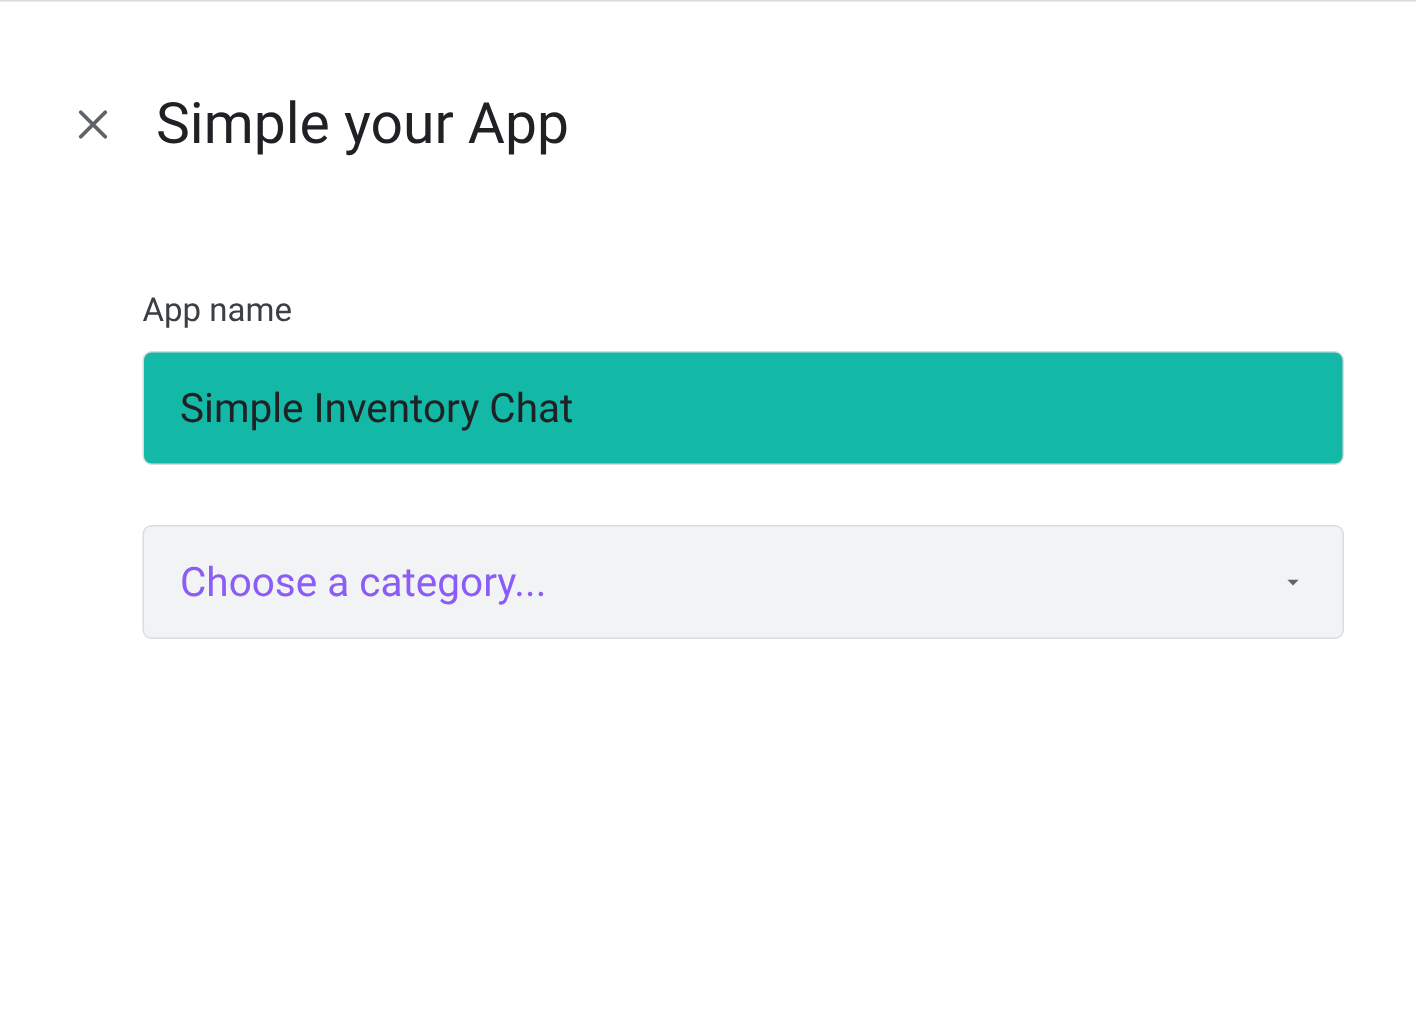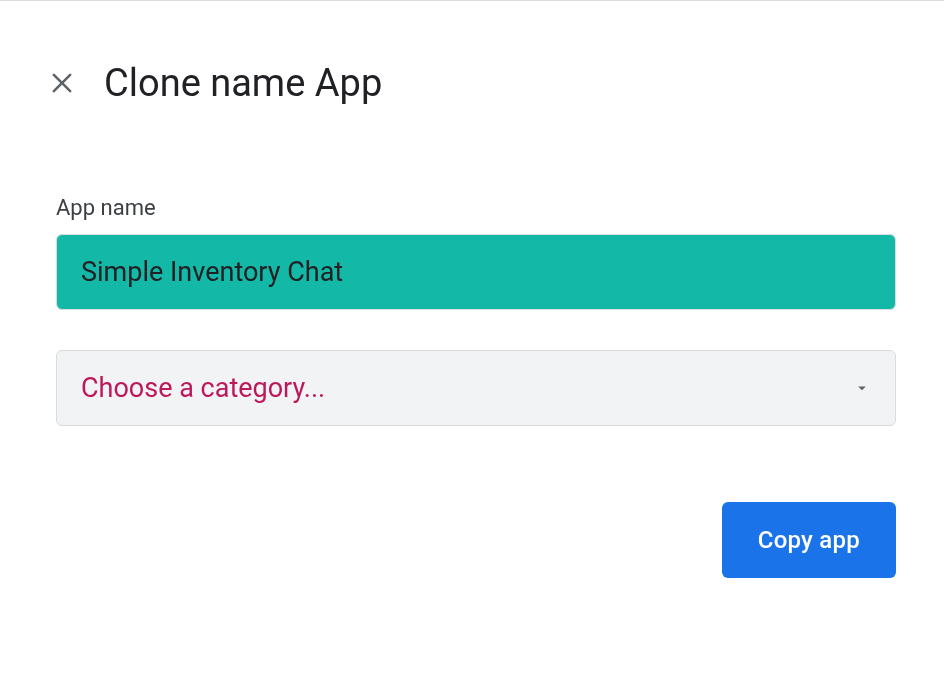--- a/index.html
+++ b/index.html
@@ -35,21 +35,22 @@
       width: 28px;
       height: 28px;
     }
     .dialog-title {
       font-size: 38px;
       font-weight: 400;
       color: #202124;
       letter-spacing: 0;
     }
     .form-section {
-      padding: 90px 48px 0 56px;
+      padding: 90px 48px 0 71px;
+      margin-left: 24px;
     }
     .field-group {
       margin-bottom: 40px;
     }
     .field-label {
       font-size: 22px;
       font-weight: 400;
       color: #3c4043;
       margin-bottom: 14px;
       display: block;
@@ -82,21 +83,21 @@
       outline: none;
       font-family: inherit;
       appearance: none;
       -webkit-appearance: none;
       cursor: pointer;
       display: flex;
       align-items: center;
       justify-content: space-between;
     }
     .select-input .placeholder-text {
-      color: #be185d;
+      color: #8b5cf6;
     }
     .dropdown-arrow {
       color: #5f6368;
       display: flex;
       align-items: center;
     }
     .dropdown-arrow svg {
       width: 18px;
       height: 18px;
     }
@@ -123,21 +124,21 @@
 <body>
 
 <div class="dialog">
   <div class="dialog-header">
     <div class="close-icon">
       <svg viewBox="0 0 24 24" fill="none" stroke="currentColor" stroke-width="2.2" stroke-linecap="round">
         <line x1="5" y1="5" x2="19" y2="19"></line>
         <line x1="19" y1="5" x2="5" y2="19"></line>
       </svg>
     </div>
-    <h1 class="dialog-title">Clone name App</h1>
+    <h1 class="dialog-title">Simple your App</h1>
   </div>
 
   <div class="form-section">
     <div class="field-group">
       <label class="field-label">App name</label>
       <input type="text" class="text-input" value="Simple Inventory Chat" style="">
     </div>
 
     <div class="field-group">
       <div class="select-wrapper">
@@ -146,16 +147,13 @@
           <span class="dropdown-arrow">
             <svg viewBox="0 0 24 24" fill="currentColor">
               <path d="M7 10l5 5 5-5z"></path>
             </svg>
           </span>
         </div>
       </div>
     </div>
   </div>
 
-  <div class="actions">
-    <button class="primary-button">Copy app</button>
-  </div>
 </div>
 
 </body></html>

